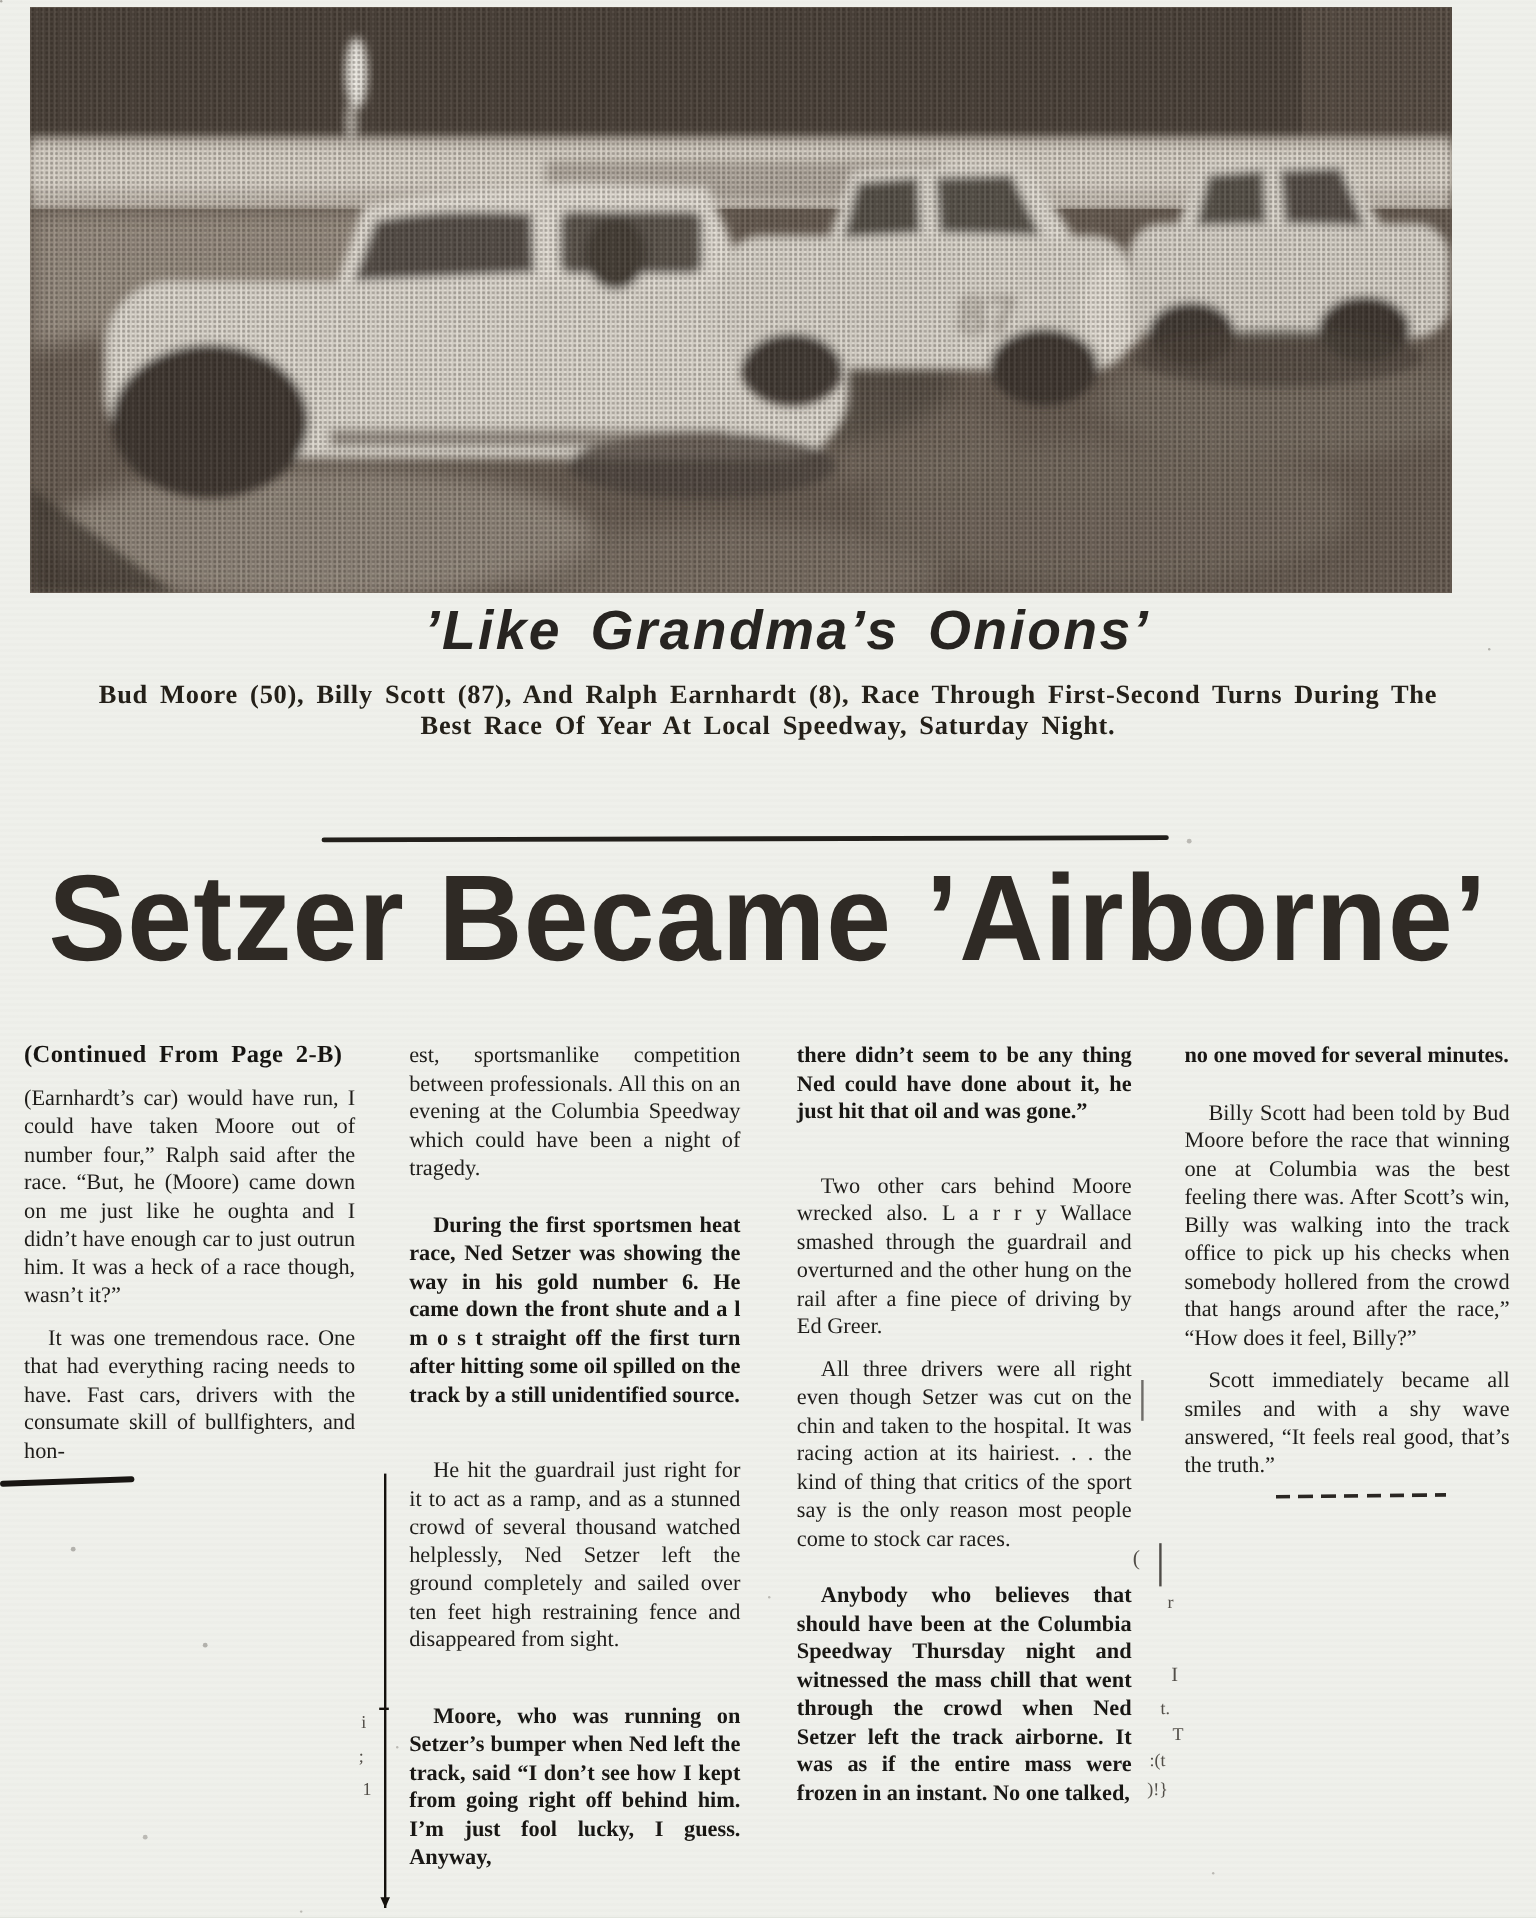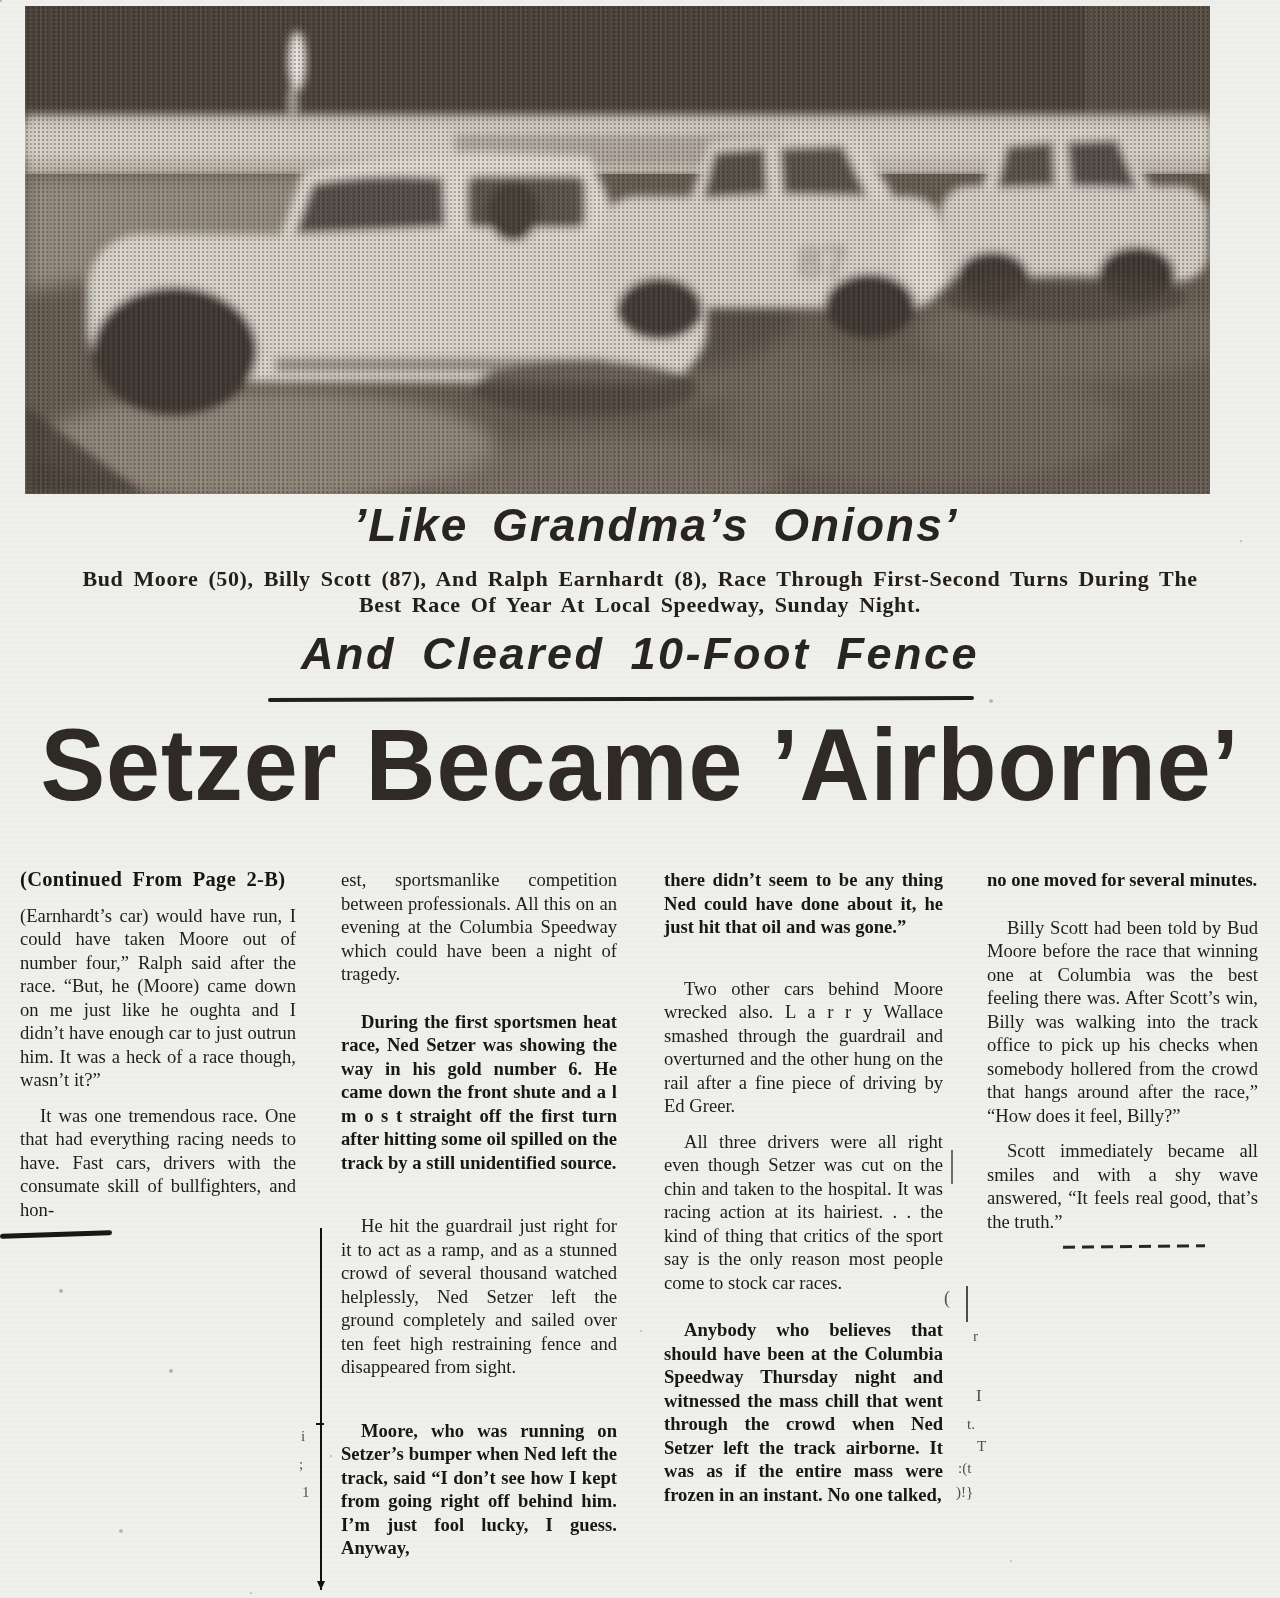--- a/index.html
+++ b/index.html
@@ -132,22 +132,21 @@
         <ellipse cx="272" cy="55" rx="9" ry="30" fill="#efece5"></ellipse>
         <ellipse cx="268" cy="96" rx="5" ry="18" fill="#d8d3ca" opacity="0.8"></ellipse>
       </g>
     </svg>
     <div class="halftone"></div>
     <div class="scanlines"></div>
   </figure>
 
   <h2 class="kicker">’Like Grandma’s Onions’</h2>
   <p class="cap cap1">Bud Moore (50), Billy Scott (87), And Ralph Earnhardt (8), Race Through First-Second Turns During The</p>
-  <p class="cap cap2">Best Race Of Year At Local Speedway, Sunday Night.</p>
-  <h2 class="deck">And Cleared 10-Foot Fence</h2>
+  <p class="cap cap2">Best Race Of Year At Local Speedway, Saturday Night.</p>
   <div class="deck-rule"></div>
   <h1 class="main-hed">Setzer Became ’Airborne’</h1>
 
   <div class="col c1">
     <p class="cont-head">(Continued From Page 2-B)</p>
     <p>(Earnhardt’s car) would have run, I could have taken Moore out of number four,” Ralph said after the race. “But, he (Moore) came down on me just like he oughta and I didn’t have enough car to just outrun him. It was a heck of a race though, wasn’t it?”</p>
     <p class="ind">It was one tremendous race. One that had everything racing needs to have. Fast cars, drivers with the consumate skill of bullfighters, and hon-</p>
   </div>
   <div class="end-rule"></div>
 

